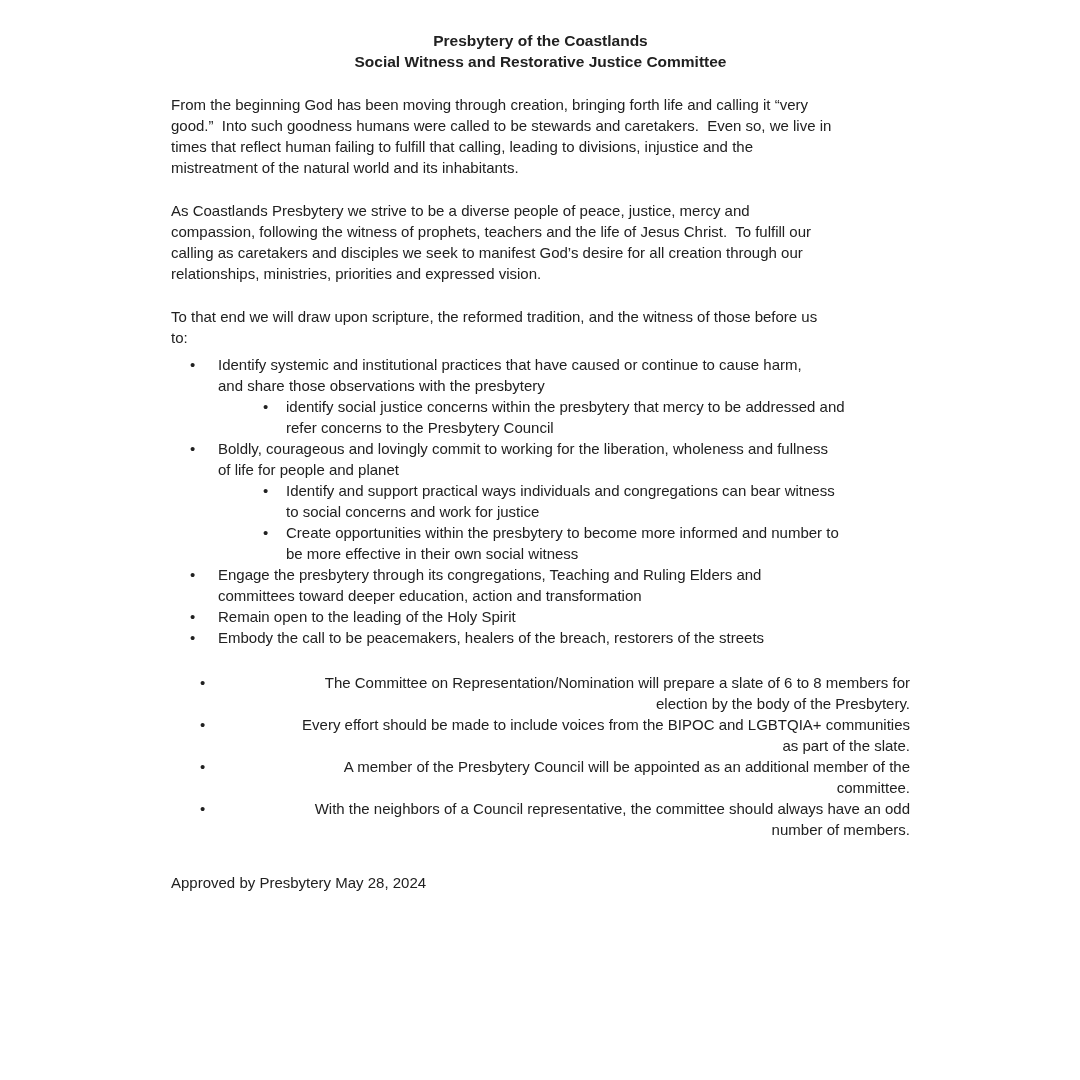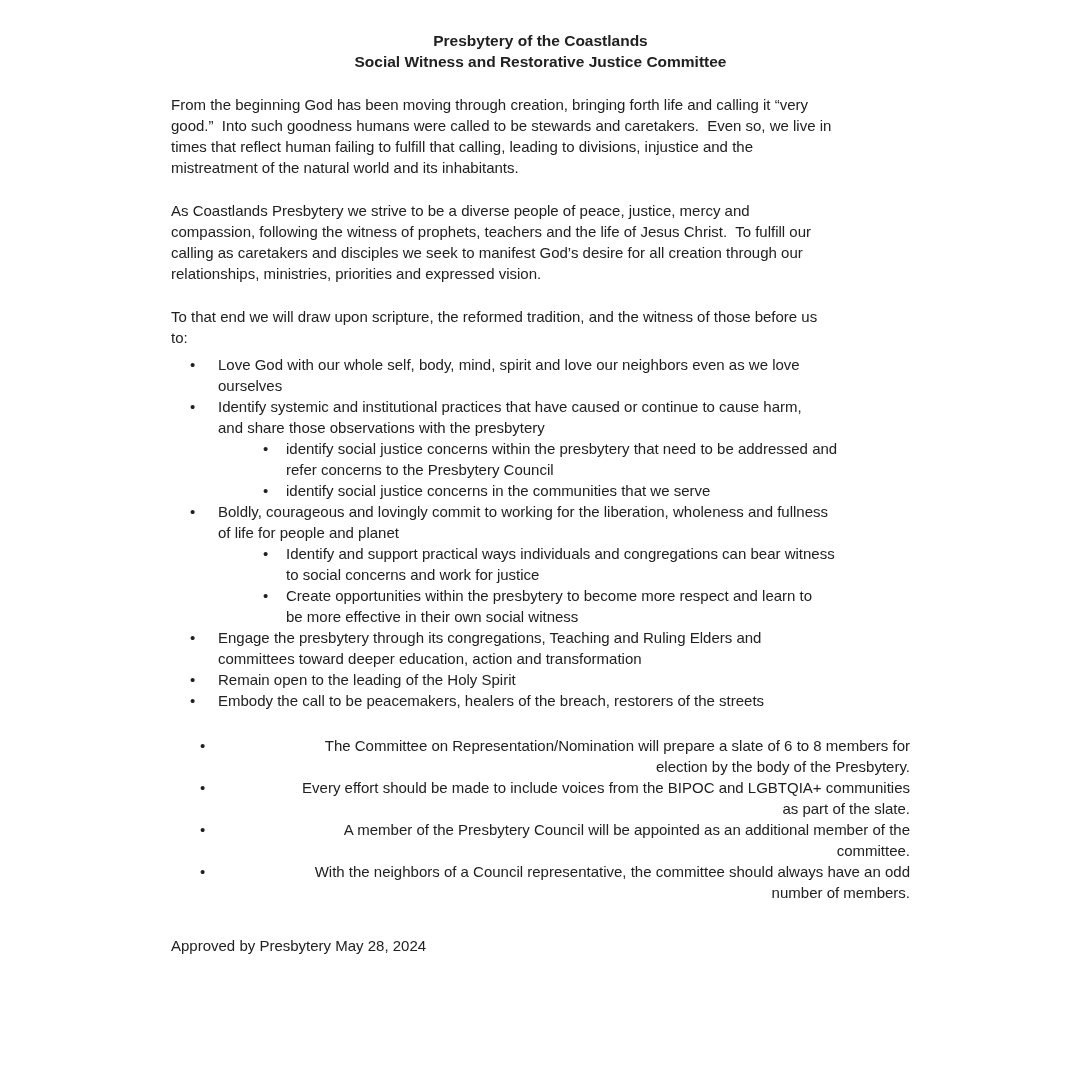--- a/index.html
+++ b/index.html
@@ -83,46 +83,39 @@
   <p class="para">As Coastlands Presbytery we strive to be a diverse people of peace, justice, mercy and
 compassion, following the witness of prophets, teachers and the life of Jesus Christ.  To fulfill our
 calling as caretakers and disciples we seek to manifest God’s desire for all creation through our
 relationships, ministries, priorities and expressed vision.</p>
 
   <p class="para leadin">To that end we will draw upon scripture, the reformed tradition, and the witness of those before us
 to:</p>
 
   <ul class="blist">
     <li>
-      <span class="li-text">Love God with our whole self, body, mind, spirit and love our neighbors even as we love
-ourselves</span>
-    </li>
-    <li>
       <span class="li-text">Identify systemic and institutional practices that have caused or continue to cause harm,
 and share those observations with the presbytery</span>
       <ul class="sublist">
         <li>
-          <span class="li-text">identify social justice concerns within the presbytery that need to be addressed and
+          <span class="li-text">identify social justice concerns within the presbytery that mercy to be addressed and
 refer concerns to the Presbytery Council</span>
-        </li>
-        <li>
-          <span class="li-text">identify social justice concerns in the communities that we serve</span>
         </li>
       </ul>
     </li>
     <li>
       <span class="li-text">Boldly, courageous and lovingly commit to working for the liberation, wholeness and fullness
 of life for people and planet</span>
       <ul class="sublist">
         <li>
           <span class="li-text">Identify and support practical ways individuals and congregations can bear witness
 to social concerns and work for justice</span>
         </li>
         <li>
-          <span class="li-text">Create opportunities within the presbytery to become more respect and learn to
+          <span class="li-text">Create opportunities within the presbytery to become more informed and number to
 be more effective in their own social witness</span>
         </li>
       </ul>
     </li>
     <li>
       <span class="li-text">Engage the presbytery through its congregations, Teaching and Ruling Elders and
 committees toward deeper education, action and transformation</span>
     </li>
     <li>
       <span class="li-text">Remain open to the leading of the Holy Spirit</span>

